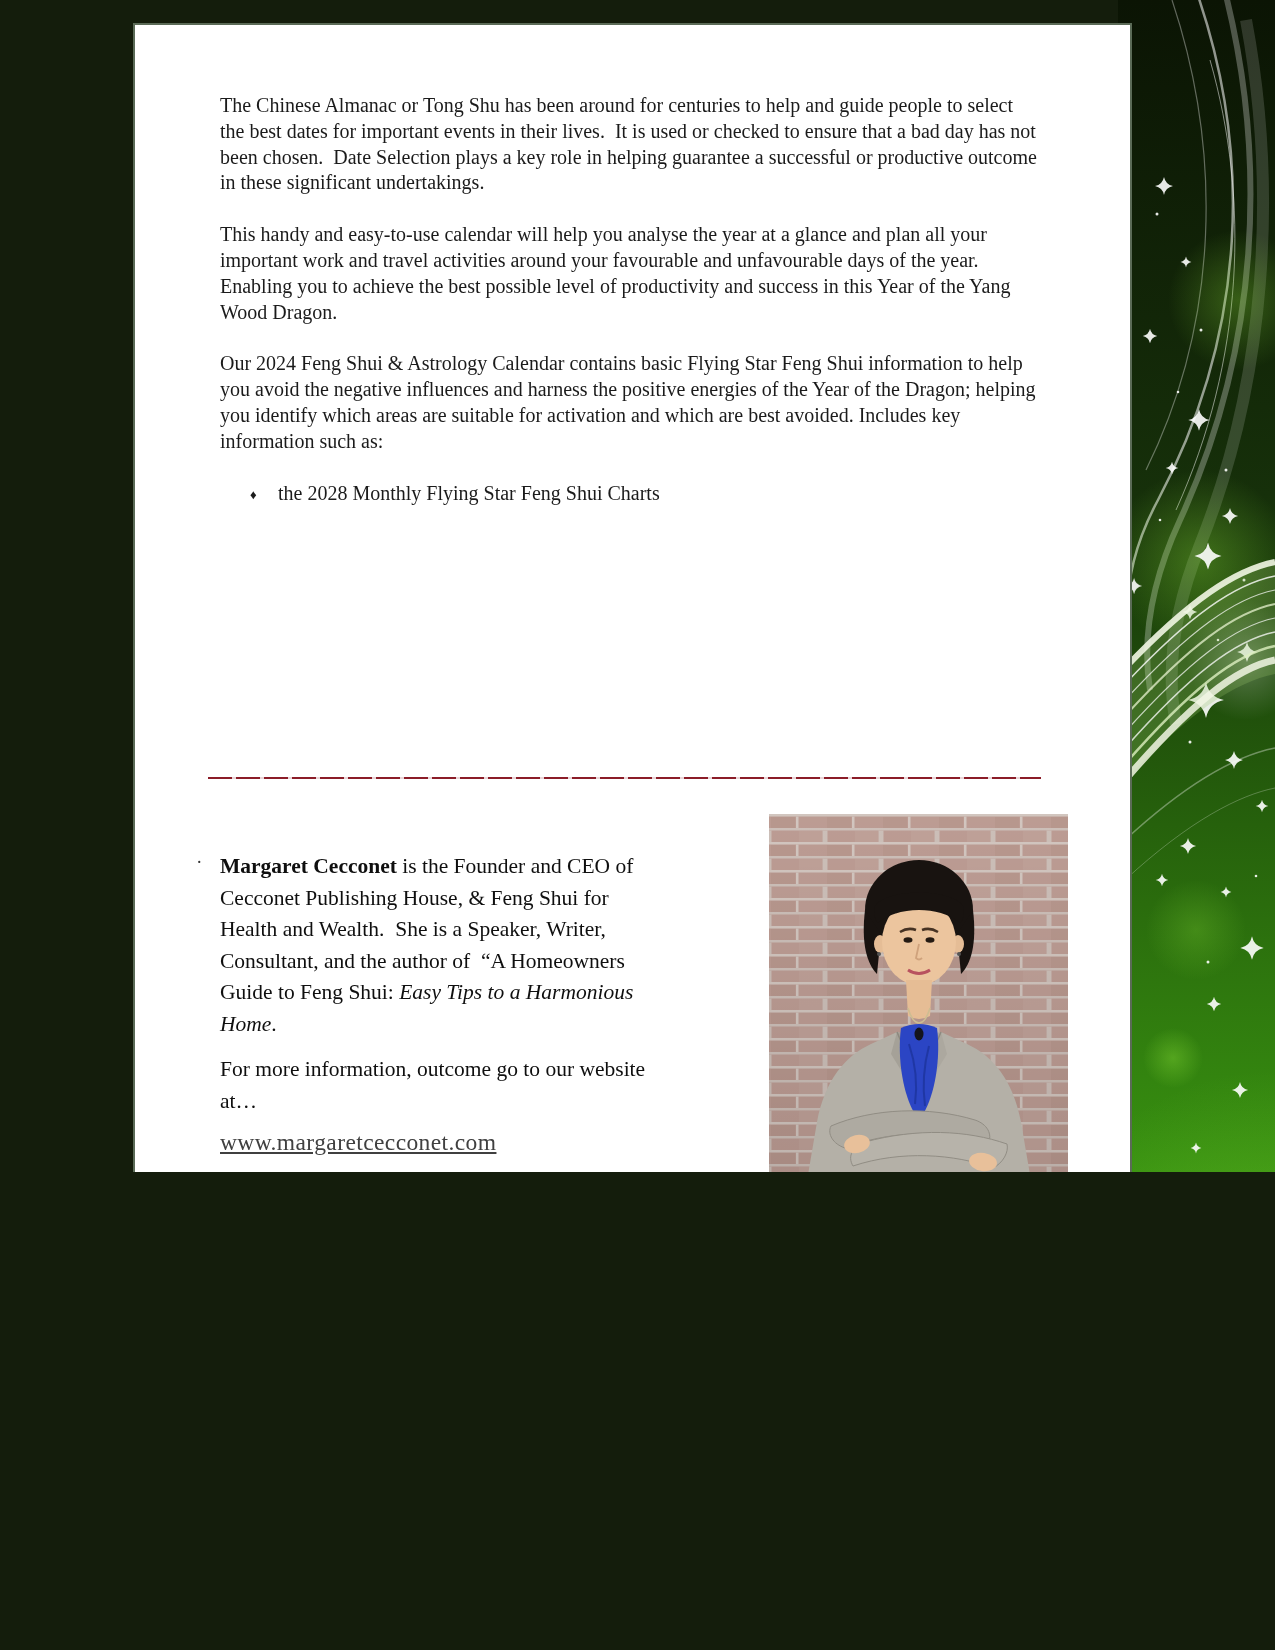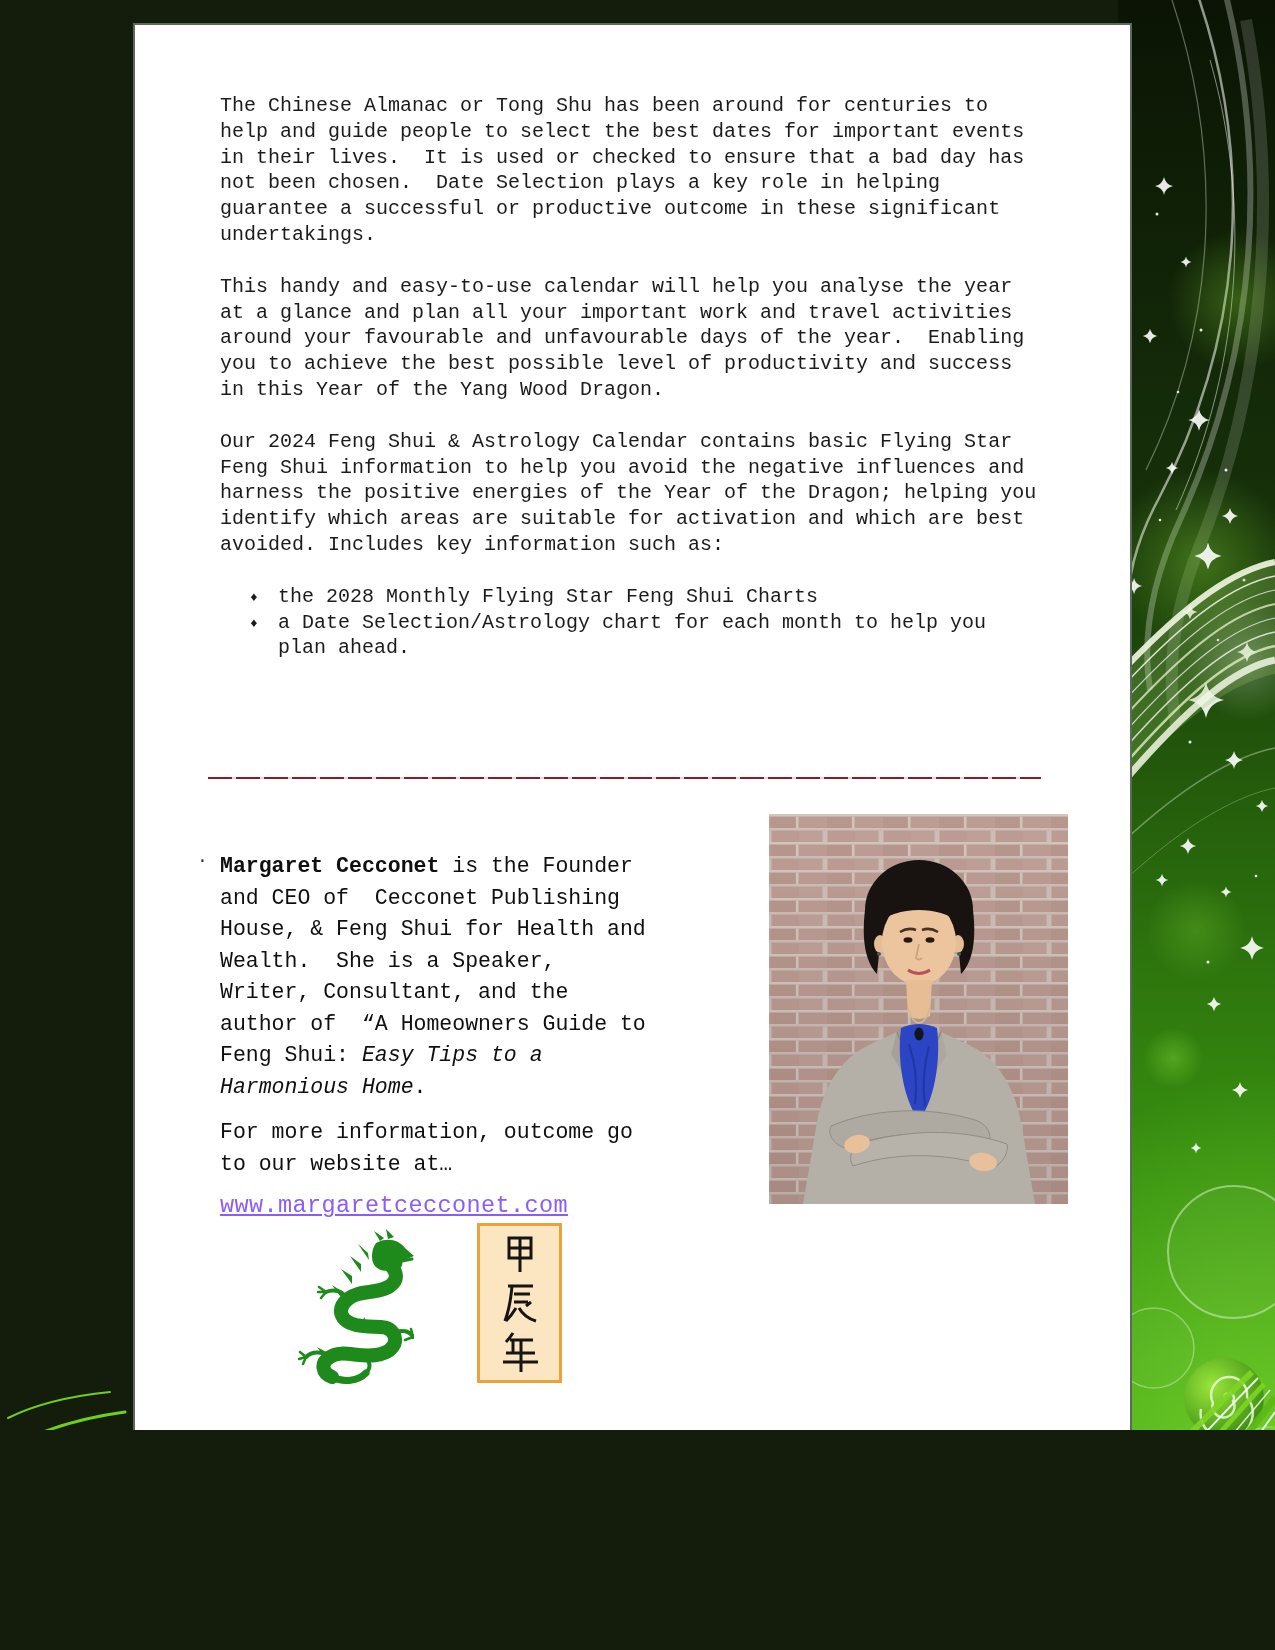--- a/index.html
+++ b/index.html
@@ -1,38 +1,38 @@
 <!DOCTYPE html>
 <html><head>
 <meta charset="utf-8">
 <style>
   html,body{margin:0;padding:0;background:#141d0c;}
-  .page{position:relative;width:1275px;height:1430px;overflow:hidden;background:#141d0c;
-        font-family:Liberation Mono, monospace;}
+  .page{position:relative;width:1275px;height:1172px;overflow:hidden;background:#141d0c;
+        font-family:Liberation Serif, serif;}
   .bg{position:absolute;left:0;top:0;z-index:0;}
   .content-box{position:absolute;left:133px;top:23px;width:999px;height:1459px;
         background:#ffffff;border:2px solid #5b6b57;box-sizing:border-box;z-index:2;}
   .prewrap{white-space:pre-wrap;margin-top:20px;}
   
   .intro{position:absolute;left:85px;top:68px;width:822px;color:#1b1b1b;
          font-size:20px;line-height:25.8px;}
   .intro p{margin:0 0 26px 0;}
   .intro ul{list-style:none;margin:0 0 26px 0;padding:0;}
   .intro li{position:relative;padding-left:58px;}
   .intro li::before{content:"♦";position:absolute;left:30px;top:1px;font-size:13px;color:#1b1b1b;}
   .divider{position:absolute;left:73px;top:752px;width:833px;height:2px;
         background:repeating-linear-gradient(90deg,#8b1c28 0 24px,rgba(139,28,40,.18) 24px 28px);}
   
   .bio{position:absolute;left:85px;top:806px;width:432px;color:#0f0f0f;
        font-size:21.5px;line-height:31.5px;}
   .bio b{font-weight:bold;}
   .bio .it{font-style:italic;}
   .bio-more{margin-top:14px;}
   .bio-url{display:inline-block;margin-top:10px;font-size:23.5px;letter-spacing:.4px;
-       color:#8b5cf6;text-decoration:underline;cursor:pointer;}
+       color:#404040;text-decoration:underline;cursor:pointer;}
   .stray-period{position:absolute;left:62px;top:822px;font-size:18px;color:#333;}
   
   .photo{position:absolute;left:634px;top:789px;width:299px;height:390px;overflow:hidden;}
   
   .dragon{position:absolute;left:129px;top:1204px;width:150px;height:155px;}
   
   .zodiac-box{position:absolute;left:342px;top:1198px;width:85px;height:160px;
        border:3px solid #e8a33c;background:#fce6c2;box-sizing:border-box;
        display:flex;flex-direction:column;align-items:center;justify-content:space-evenly;}
   .zodiac-box svg{display:block;}
@@ -205,21 +205,20 @@
   </svg>
 
   <div class="content-box">
 
     <div class="intro">
       <p class="prewrap">The Chinese Almanac or Tong Shu has been around for centuries to help and guide people to select the best dates for important events in their lives.  It is used or checked to ensure that a bad day has not been chosen.  Date Selection plays a key role in helping guarantee a successful or productive outcome in these significant undertakings.</p>
       <p class="prewrap">This handy and easy-to-use calendar will help you analyse the year at a glance and plan all your important work and travel activities around your favourable and unfavourable days of the year.  Enabling you to achieve the best possible level of productivity and success in this Year of the Yang Wood Dragon.</p>
       <p class="prewrap">Our 2024 Feng Shui &amp; Astrology Calendar contains basic Flying Star Feng Shui information to help you avoid the negative influences and harness the positive energies of the Year of the Dragon; helping you identify which areas are suitable for activation and which are best avoided. Includes key information such as:</p>
       <ul>
         <li>the 2028 Monthly Flying Star Feng Shui Charts</li>
-        <li>a Date Selection/Astrology chart for each month to help you plan ahead.</li>
       </ul>
     </div>
 
     <div class="divider"></div>
 
     <span class="stray-period">.</span>
 
     <div class="bio">
       <div class="prewrap"><b>Margaret Cecconet</b><span> is the Founder and CEO of  Cecconet Publishing House, &amp; Feng Shui for Health and Wealth.  She is a Speaker, Writer, Consultant, and the author of  “A Homeowners Guide to Feng Shui: </span><span class="it">Easy Tips to a Harmonious Home</span><span>.</span></div>
       <div class="bio-more prewrap">For more information, outcome go to our website at…</div>

